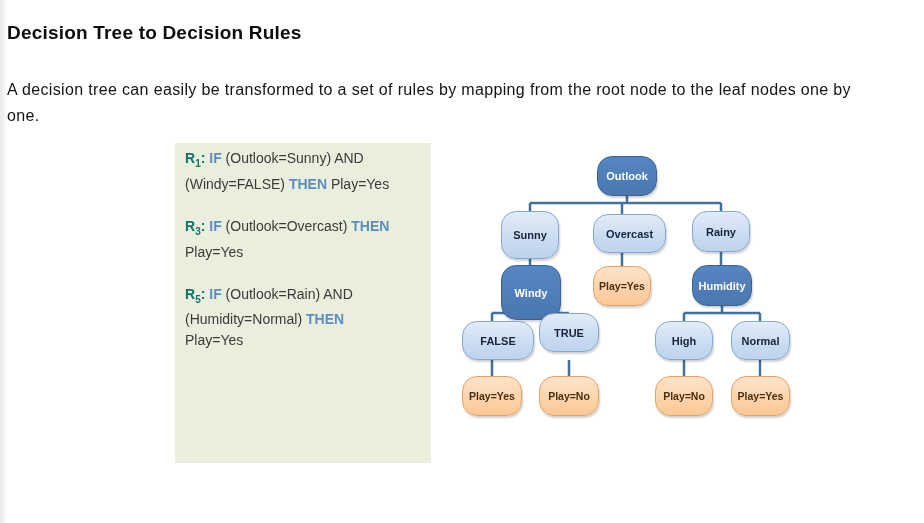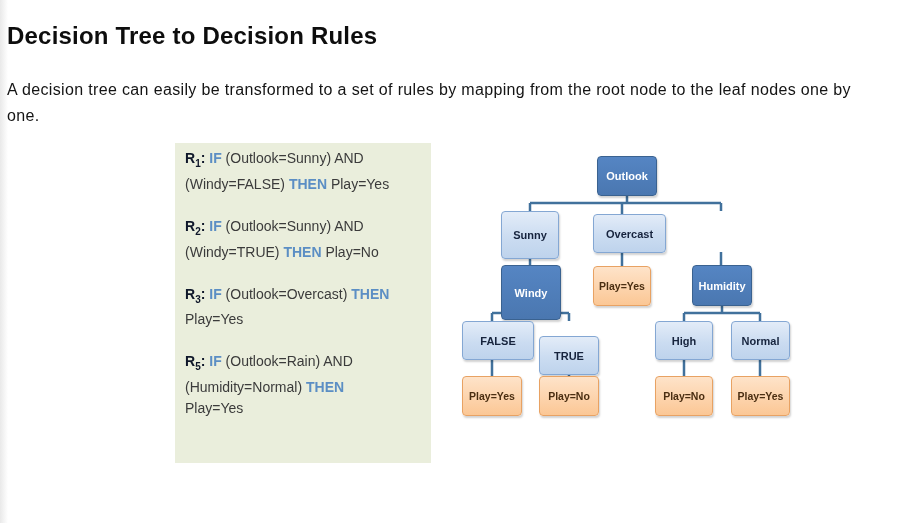--- a/index.html
+++ b/index.html
@@ -14,48 +14,48 @@
     background:#ffffff;
     font-family:"Liberation Sans",sans-serif;
     color:#111;
   }
   .left-edge{
     position:absolute;left:0;top:0;width:8px;height:523px;
     background:linear-gradient(90deg,#e9e9e9,#ffffff);
   }
   .doc-title{
     position:absolute;left:7px;top:22px;
-    font-size:24px;font-weight:bold;color:#0d0d0d;
+    font-size:19px;font-weight:bold;color:#0d0d0d;
     letter-spacing:0.2px;
   }
   .doc-paragraph{
     position:absolute;left:7px;top:77px;width:930px;
     font-size:16px;line-height:26px;color:#141414;
     letter-spacing:0.35px;white-space:nowrap;
   }
   
   .rules-panel{
     position:absolute;left:175px;top:143px;width:256px;height:320px;
     background:var(--panel);
     padding:5px 10px 0 10px;
     font-size:14px;line-height:21px;color:#3b3b3b;
   }
   .rule{margin-bottom:21px;}
   .rule:last-child{margin-bottom:0;}
-  .rlabel{font-weight:bold;color:#0f172a;margin-top:35px;}
+  .rlabel{font-weight:bold;color:#0f766e;margin-top:35px;}
   .rlabel sub{font-size:10px;font-weight:bold;}
   .kw{color:var(--kw);font-weight:bold;}
   
   .tree-layer{position:absolute;left:0;top:0;width:924px;height:523px;}
   .connectors{position:absolute;left:0;top:0;width:924px;height:523px;pointer-events:none;}
   .connectors path{stroke:var(--connector);stroke-width:2.5;fill:none;}
   .node{
     position:absolute;
     display:flex;align-items:center;justify-content:center;
-    border-radius:4px;
+    border-radius:15px;
     font-weight:bold;font-size:11px;
     text-align:center;
     box-shadow:1px 2px 2px rgba(0,0,0,0.18);
   }
   .node.dark{
     background:linear-gradient(180deg,#5585c3 0%,#4a77b0 100%);
     border:1.5px solid #3a6290;
     color:#ffffff;
   }
   .node.light{
@@ -76,21 +76,20 @@
 <div class="left-edge"></div>
 
 <h1 class="doc-title">Decision Tree to Decision Rules</h1>
 
 <p class="doc-paragraph"><span>A decision tree can easily be transformed to a set of rules by mapping from the root node to the leaf nodes one by</span><br><span>one.</span></p>
 
 <div class="rules-panel">
 
   <p class="rule"><span class="rlabel"><span>R</span><sub>1</sub><span>:</span></span> <span class="kw">IF</span> <span>(Outlook=Sunny) AND</span><br><span>(Windy=FALSE)</span> <span class="kw">THEN</span> <span>Play=Yes</span></p>
 
-  <p class="rule"><span class="rlabel"><span>R</span><sub>2</sub><span>:</span></span> <span class="kw">IF</span> <span>(Outlook=Sunny) AND</span><br><span>(Windy=TRUE)</span> <span class="kw">THEN</span> <span>Play=No</span></p>
 
   <p class="rule"><span class="rlabel"><span>R</span><sub>3</sub><span>:</span></span> <span class="kw">IF</span> <span>(Outlook=Overcast)</span> <span class="kw">THEN</span><br><span>Play=Yes</span></p>
 
 
   <p class="rule"><span class="rlabel"><span>R</span><sub>5</sub><span>:</span></span> <span class="kw">IF</span> <span>(Outlook=Rain) AND</span><br><span>(Humidity=Normal)</span> <span class="kw">THEN</span><br><span>Play=Yes</span></p>
 
 </div>
 
 <div class="tree-layer">
 
@@ -101,27 +100,28 @@
     <path d="M721 252 L721 265"></path>
     <path d="M531 306 L531 313 M492 313 L569 313 M492 313 L492 321 M569 313 L569 321"></path>
     <path d="M722 306 L722 313 M684 313 L760 313 M684 313 L684 321 M760 313 L760 321"></path>
     <path d="M492 360 L492 376 M569 360 L569 376 M684 360 L684 376 M760 360 L760 376"></path>
   </svg>
 
   <div class="node dark" style="left:597px;top:156px;width:60px;height:40px">Outlook</div>
 
   <div class="node light" style="left:501px;top:211px;width:58px;height:48px">Sunny</div>
   <div class="node light" style="left:593px;top:214px;width:73px;height:39px">Overcast</div>
+  <div class="node light" style="left:692px;top:211px;width:58px;height:41px">Rainy</div>
 
   <div class="node dark" style="left:501px;top:265px;width:60px;height:55px">Windy</div>
   <div class="node leaf" style="left:593px;top:266px;width:58px;height:40px">Play=Yes</div>
   <div class="node dark" style="left:692px;top:265px;width:60px;height:41px">Humidity</div>
 
   <div class="node light" style="left:462px;top:321px;width:72px;height:39px">FALSE</div>
-  <div class="node light" style="left:539px;top:336px;width:60px;height:39px">TRUE</div>
+  <div class="node light" style="left:539px;top:313px;width:60px;height:39px">TRUE</div>
   <div class="node light" style="left:655px;top:321px;width:58px;height:39px">High</div>
   <div class="node light" style="left:731px;top:321px;width:59px;height:39px">Normal</div>
 
   <div class="node leaf" style="left:462px;top:376px;width:60px;height:40px">Play=Yes</div>
   <div class="node leaf" style="left:539px;top:376px;width:60px;height:40px">Play=No</div>
   <div class="node leaf" style="left:655px;top:376px;width:58px;height:40px">Play=No</div>
   <div class="node leaf" style="left:731px;top:376px;width:59px;height:40px">Play=Yes</div>
 
 </div>
 

